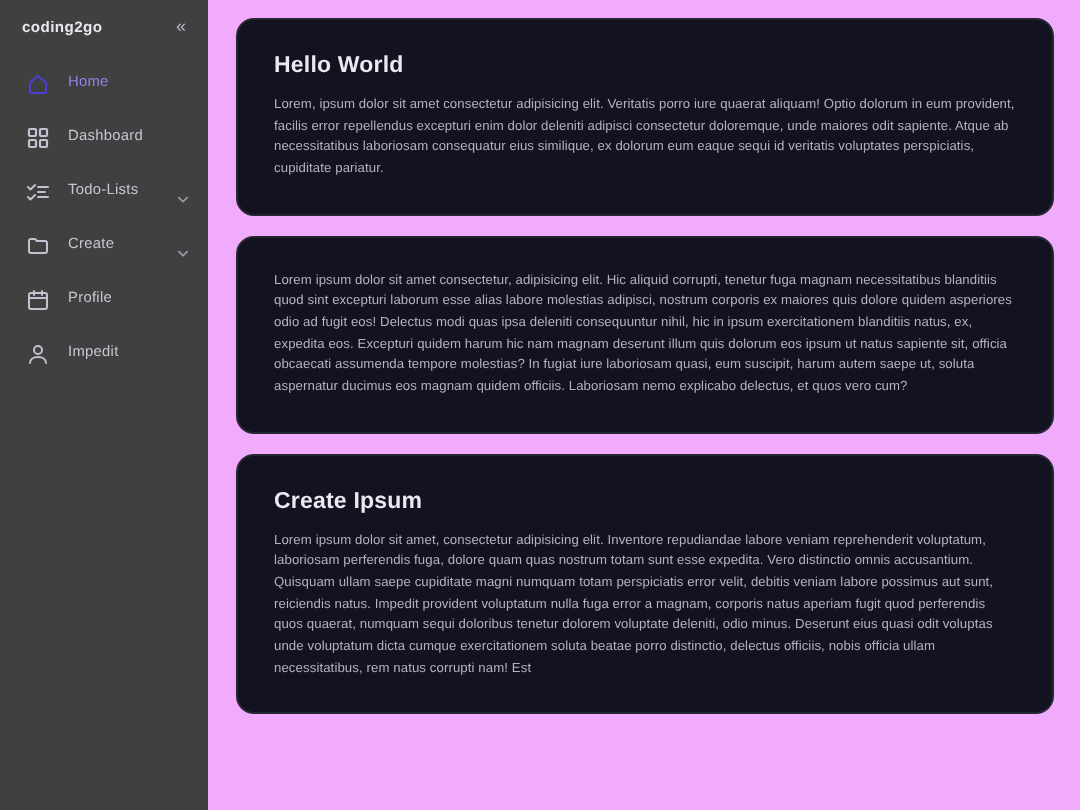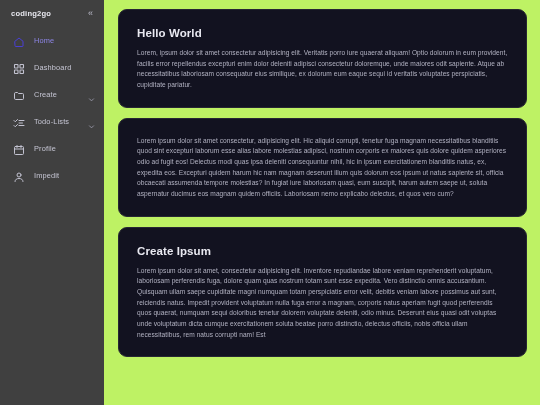--- a/index.html
+++ b/index.html
@@ -53,21 +53,21 @@
   .chev {
     position:absolute; right:9px; top:50%;
     transform:translateY(-50%);
     color:#9a9aac;
     display:flex;
   }
 
   
   .main {
     flex:1; height:405px;
-    background:#bef264;
+    background:#f0abfc;
     padding:9px 13px 0 14px;
     overflow:hidden;
   }
   .card {
     background:#121220;
     border:1px solid #272733;
     border-radius:9px;
     padding:17px 18px 16px 18px;
     margin-bottom:10px;
   }
@@ -115,42 +115,42 @@
             <rect x="3" y="14" width="7" height="7" rx="1"></rect>
             <rect x="14" y="14" width="7" height="7" rx="1"></rect>
           </svg>
         </span>
         <span class="nav-label">Dashboard</span>
       </div>
 
       <div class="nav-item">
         <span class="ico">
           <svg width="12" height="12" viewBox="0 0 24 24" fill="none" stroke="currentColor" stroke-width="2" stroke-linecap="round" stroke-linejoin="round">
-            <path d="M3 7a2 2 0 0 1 2-2h4l2 2h8a2 2 0 0 1 2 2v8a2 2 0 0 1-2 2H5a2 2 0 0 1-2-2z"></path>
+            <path d="M2 7l2.5 2.5L9 5"></path>
+            <path d="M2 17l2.5 2.5L9 15"></path>
+            <path d="M12 7h10"></path>
+            <path d="M12 12h7"></path>
+            <path d="M12 17h10"></path>
           </svg>
         </span>
-        <span class="nav-label">Create</span>
+        <span class="nav-label">Todo-Lists</span>
         <span class="chev">
           <svg width="7" height="7" viewBox="0 0 24 24" fill="none" stroke="currentColor" stroke-width="3" stroke-linecap="round" stroke-linejoin="round">
               <path d="M5 8l7 7 7-7"></path>
             </svg>
         </span>
       </div>
 
       <div class="nav-item">
         <span class="ico">
           <svg width="12" height="12" viewBox="0 0 24 24" fill="none" stroke="currentColor" stroke-width="2" stroke-linecap="round" stroke-linejoin="round">
-            <path d="M2 7l2.5 2.5L9 5"></path>
-            <path d="M2 17l2.5 2.5L9 15"></path>
-            <path d="M12 7h10"></path>
-            <path d="M12 12h7"></path>
-            <path d="M12 17h10"></path>
+            <path d="M3 7a2 2 0 0 1 2-2h4l2 2h8a2 2 0 0 1 2 2v8a2 2 0 0 1-2 2H5a2 2 0 0 1-2-2z"></path>
           </svg>
         </span>
-        <span class="nav-label">Todo-Lists</span>
+        <span class="nav-label">Create</span>
         <span class="chev">
           <svg width="7" height="7" viewBox="0 0 24 24" fill="none" stroke="currentColor" stroke-width="3" stroke-linecap="round" stroke-linejoin="round">
               <path d="M5 8l7 7 7-7"></path>
             </svg>
         </span>
       </div>
 
       <div class="nav-item">
         <span class="ico">
           <svg width="12" height="12" viewBox="0 0 24 24" fill="none" stroke="currentColor" stroke-width="2" stroke-linecap="round" stroke-linejoin="round">

